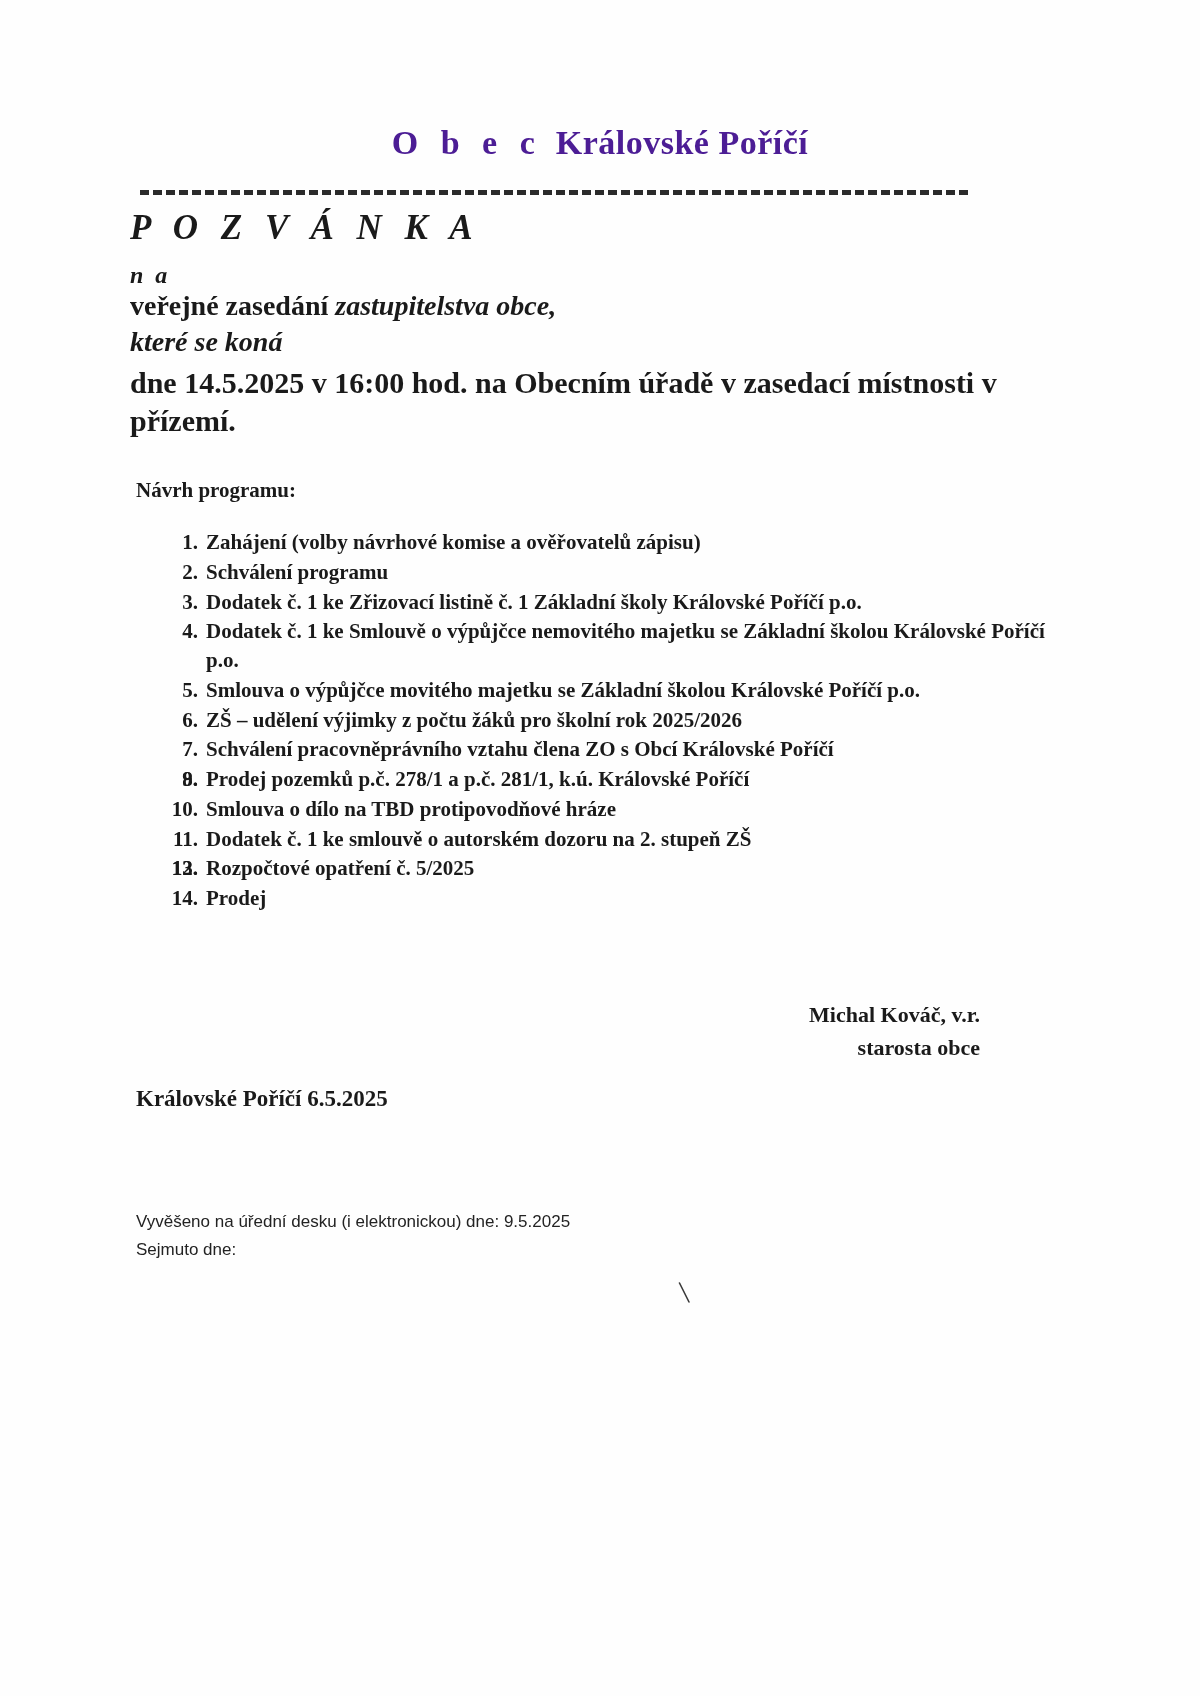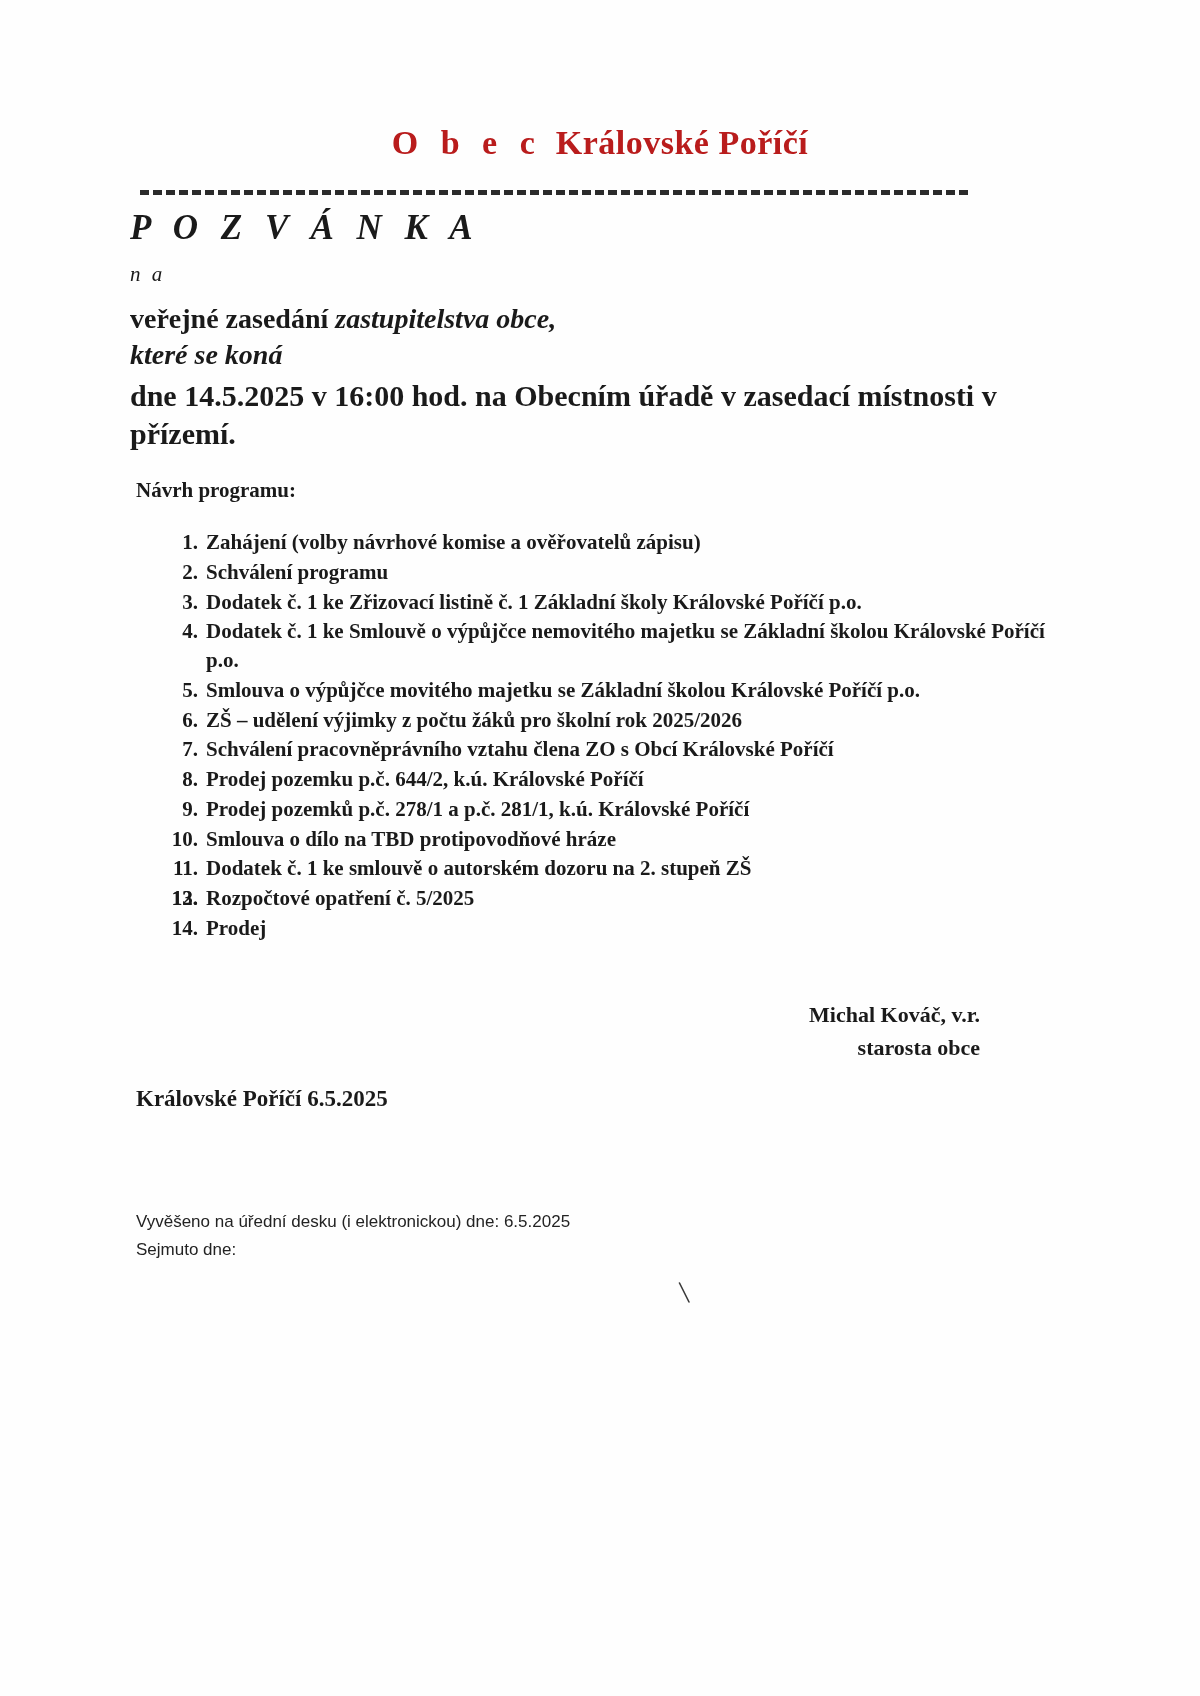--- a/index.html
+++ b/index.html
@@ -23,21 +23,21 @@
 
   
   .org-title {
     position: absolute;
     top: 124px;
     left: 0;
     width: 1200px;
     text-align: center;
     font-size: 34px;
     font-weight: bold;
-    color: #b91c1c;
+    color: #4c1d95;
   }
   .org-title .spaced {
     letter-spacing: 7px;
   }
   .org-title .name {
     margin-left: 14px;
     letter-spacing: 0.5px;
   }
 
   .rule {
@@ -62,25 +62,25 @@
     text-align: left;
   }
   .pozvanka {
     font-size: 35px;
     font-weight: bold;
     font-style: italic;
     letter-spacing: 7px;
     margin-bottom: 14px;
   }
   .na {
-    font-size: 21px;
-    font-weight: normal;
+    font-size: 24px;
+    font-weight: bold;
     font-style: italic;
     letter-spacing: 3px;
-    margin-bottom: 16px;
+    margin-bottom: 1px;
   }
   .line-verejne {
     font-size: 28px;
     font-weight: bold;
     margin-bottom: 4px;
   }
   .line-verejne .ital {
     font-style: italic;
   }
   .line-ktere {
@@ -191,38 +191,38 @@
   <div class="agenda-heading">Návrh programu:</div>
 
   <ol class="agenda-list" id="agenda-list">
       <li><span class="num">1.</span><span>Zahájení (volby návrhové komise a ověřovatelů zápisu)</span></li>
       <li><span class="num">2.</span><span>Schválení programu</span></li>
       <li><span class="num">3.</span><span>Dodatek č. 1 ke Zřizovací listině č. 1 Základní školy Královské Poříčí p.o.</span></li>
       <li><span class="num">4.</span><span>Dodatek č. 1 ke Smlouvě o výpůjčce nemovitého majetku se Základní školou Královské Poříčí p.o.</span></li>
       <li><span class="num">5.</span><span>Smlouva o výpůjčce movitého majetku se Základní školou Královské Poříčí p.o.</span></li>
       <li><span class="num">6.</span><span>ZŠ – udělení výjimky z počtu žáků pro školní rok 2025/2026</span></li>
       <li><span class="num">7.</span><span>Schválení pracovněprávního vztahu člena ZO s Obcí Královské Poříčí</span></li>
-      <li><span class="num">8.</span><span>Prodej pozemku p.č. 644/2, k.ú. Královské Poříčí</span></li>
+      <li><span class="num">8.</span></li>
       <li><span class="num">9.</span><span>Prodej pozemků p.č. 278/1 a p.č. 281/1, k.ú. Královské Poříčí</span></li>
       <li><span class="num">10.</span><span>Smlouva o dílo na TBD protipovodňové hráze</span></li>
       <li><span class="num">11.</span><span>Dodatek č. 1 ke smlouvě o autorském dozoru na 2. stupeň ZŠ</span></li>
       <li><span class="num">12.</span></li>
       <li><span class="num">13.</span><span>Rozpočtové opatření č. 5/2025</span></li>
       <li><span class="num">14.</span><span>Prodej</span></li>
     </ol>
 
   <div class="signature">
     <div>Michal Kováč, v.r.</div>
     <div>starosta obce</div>
   </div>
 
   <div class="place-date">Královské Poříčí 6.5.2025</div>
 
   <div class="footer">
-    <div>Vyvěšeno na úřední desku (i elektronickou) dne: 6.5.2025</div>
+    <div>Vyvěšeno na úřední desku (i elektronickou) dne: 9.5.2025</div>
     <div>Sejmuto dne:</div>
   </div>
 
   <div class="pen-mark">
     <svg width="14" height="22" viewBox="0 0 14 22" aria-hidden="true">
       <path d="M1.5 1 L11 20" stroke="#3a3a3a" stroke-width="1.6" fill="none" stroke-linecap="round"></path>
     </svg>
   </div>
 
 </div>

